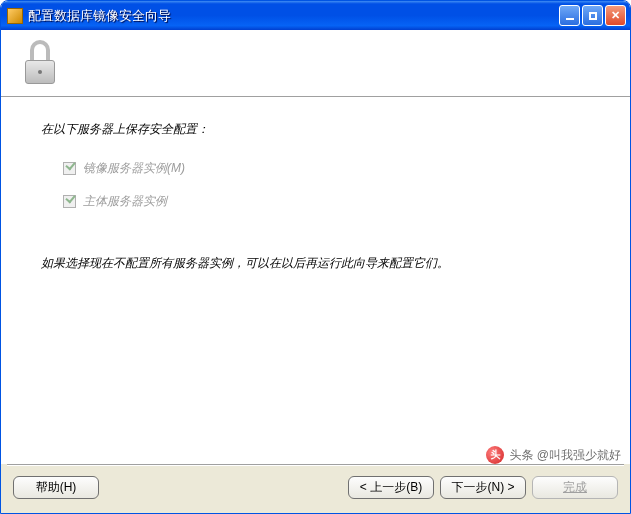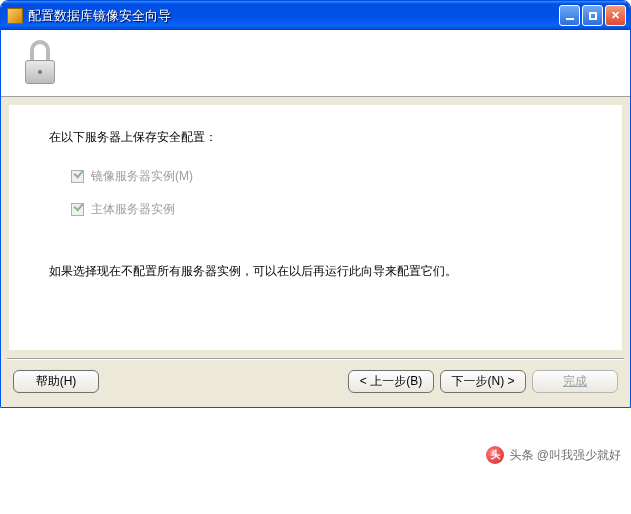--- a/index.html
+++ b/index.html
@@ -7,21 +7,21 @@
     margin: 0;
     font-family: "Microsoft YaHei", "SimSun", Tahoma, sans-serif;
     font-size: 12px;
     background: #fff;
     width: 631px;
     height: 514px;
     overflow: hidden;
   }
   .window {
     width: 631px;
-    height: 408px;
+    height: 514px;
     border: 1px solid #0054e3;
     border-radius: 8px 8px 0 0;
     overflow: hidden;
     display: flex;
     flex-direction: column;
     background: #ece9d8;
   }
   .titlebar {
     height: 29px;
     background: linear-gradient(to bottom, #3f8cf3 0%, #0050e6 10%, #0050e6 50%, #0663f5 85%, #003fd0 100%);
@@ -91,22 +91,23 @@
   .lock-key {
     position:absolute; bottom:12px; left:19px;
     width:4px;height:4px;background:#777;border-radius:50%;
   }
 
   .content {
     flex: 1;
     padding: 24px 40px 10px 40px;
     color: #000;
     background: #fff;
-    margin: 8px;
-    position: relative;
+    margin: 0;
+    position: relative;
+    font-style: italic;
   }
   .content .instr { margin-bottom: 22px; }
   .chk-row { margin: 0 0 16px 22px; display:flex; align-items:center; color:#9c9c9c;}
   .chk {
     width: 13px; height: 13px;
     border: 1px solid #b0b0b0;
     background: #f0f0f0;
     margin-right: 7px;
     position: relative;
   }

